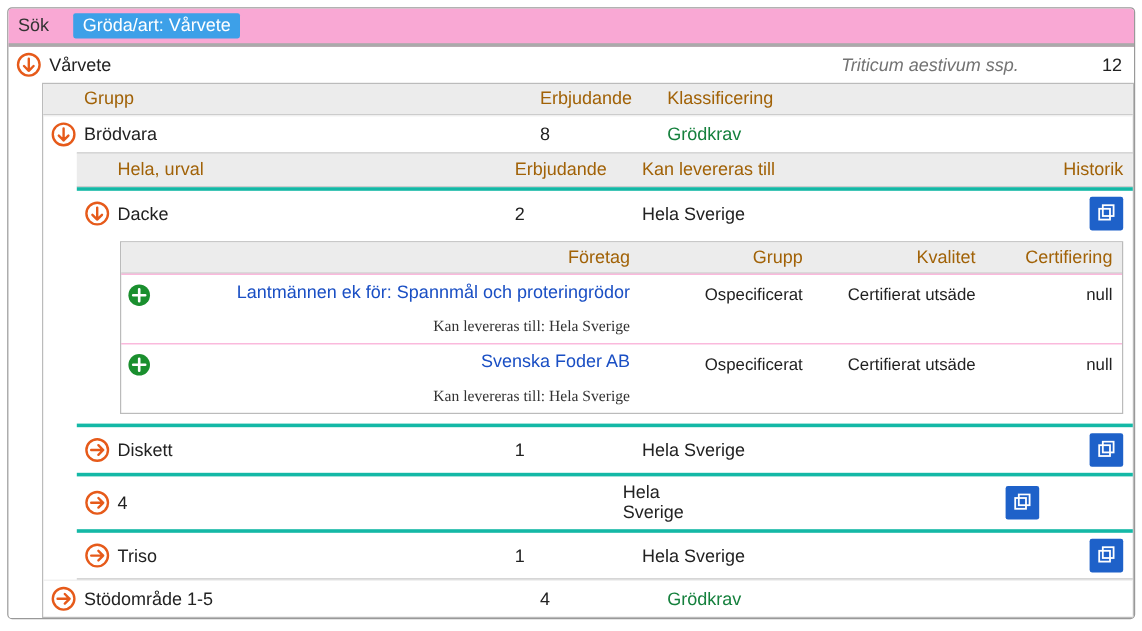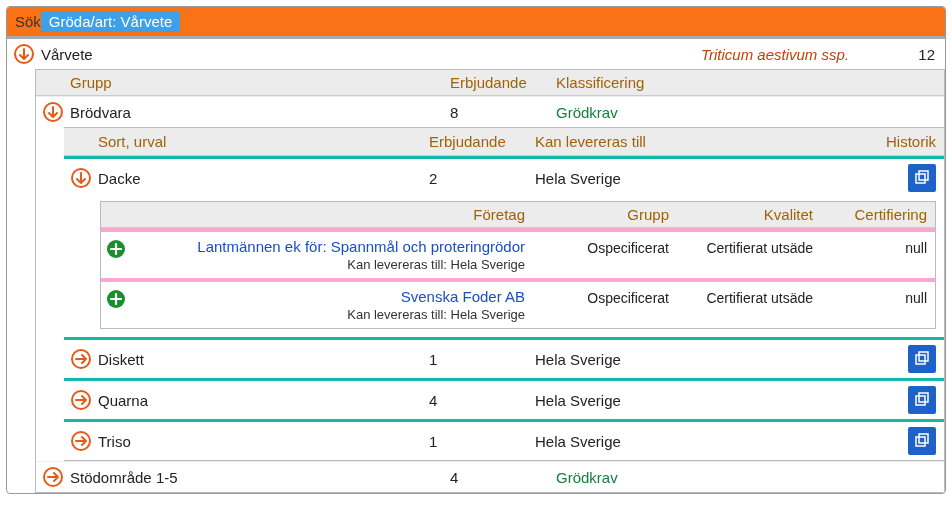--- a/index.html
+++ b/index.html
@@ -13,24 +13,24 @@
   }
   .frame {
     border: 1px solid #999;
     border-radius: 4px;
     width: 940px;
     overflow: hidden;
   }
   .searchbar {
     display: flex;
     align-items: center;
-    gap: 0;
+    gap: 20px;
     padding: 4px 8px;
     border-bottom: 3px solid #aaa;
-    background: #f97316;
+    background: #f9a8d4;
     text-align: right;
   }
   .searchbar .label {
     color: #333;
   }
   .chip {
     background: #3da0e8;
     color: #fff;
     padding: 2px 8px;
     border-radius: 2px;
@@ -41,21 +41,21 @@
   }
   .row {
     display: grid;
     align-items: center;
     padding: 4px 10px 4px 6px;
   }
   
   .lvl0-row {
     grid-template-columns: 28px 1fr 200px 60px;
   }
-  .scientific { font-style: italic; color: #c2410c; text-align: center; }
+  .scientific { font-style: italic; color: #737373; text-align: center; }
   .count-right { text-align: right; }
   
   .lvl1-area { margin-left: 28px; border: 1px solid #bbb; border-top: 1px solid #bbb;}
   .lvl1-header, .lvl1-row {
     display: grid;
     grid-template-columns: 28px 1fr 90px 16px 1fr;
     align-items: center;
     padding: 4px 8px 4px 6px;
   }
   .lvl1-header { background: #ececec; border-bottom: 1px solid #ccc;}
@@ -89,23 +89,23 @@
   .lvl3-area { margin: 4px 8px 8px 36px; border: 1px solid #bbb; }
   .lvl3-header, .lvl3-row {
     display: grid;
     grid-template-columns: 28px 1fr 140px 140px 110px;
     align-items: flex-start;
     padding: 4px 8px 4px 4px;
     column-gap: 4px;
     text-align: right;
   }
   .lvl3-header { background: #ececec; border-bottom: 1px solid #ccc; }
-  .lvl3-row { border-top: 4px solid #f9a8d4; padding-top:6px; padding-bottom:6px;}
+  .lvl3-row { border-top: 1px solid #f9a8d4; padding-top:6px; padding-bottom:6px;}
   .company-cell .name { color: #1a4fc4; cursor: pointer; }
-  .company-cell .sub { font-size: 13px; color: #333; margin-left: 12px; margin-top: 2px;}
+  .company-cell .sub { font-size: 13px; color: #333; margin-left: 12px; margin-top: 12px; font-family: Liberation Serif, serif;}
   .small { font-size: 14px; }
   .cell-inner { padding-top: 2px; }
   
   .circ-icon {
     width: 22px; height: 22px;
     display: inline-flex;
     align-items: center;
     justify-content: center;
   }
   .circ-icon svg { display:block; }
@@ -152,21 +152,21 @@
         </span>
         <span>Brödvara</span>
         <span class="num-right">8</span>
         <span></span>
         <span class="link">Grödkrav</span>
       </div>
 
       <div class="lvl2-area" style="border-left:none;border-right:none;">
         <div class="lvl2-header">
           <span></span>
-          <span class="hdr">Sort, urval</span>
+          <span class="hdr">Hela, urval</span>
           <span class="hdr num-right">Erbjudande</span>
           <span></span>
           <span class="hdr">Kan levereras till</span>
           <span class="hdr hist-col">Historik</span>
         </div>
 
         <div class="lvl2-row">
           <span class="circ-icon">
             <svg width="22" height="22" viewBox="0 0 22 22">
               <circle cx="11" cy="11" r="9" fill="none" stroke="#e65a1a" stroke-width="2"></circle>
@@ -248,21 +248,20 @@
               </span></span>
         </div>
 
         <div class="lvl2-row">
           <span class="circ-icon">
             <svg width="22" height="22" viewBox="0 0 22 22">
                 <circle cx="11" cy="11" r="9" fill="none" stroke="#e65a1a" stroke-width="2"></circle>
                 <path d="M6 11 h10 M16 11 l-4 -4 M16 11 l-4 4" fill="none" stroke="#e65a1a" stroke-width="2" stroke-linecap="round"></path>
               </svg>
           </span>
-          <span>Quarna</span>
           <span class="num-right">4</span>
           <span></span>
           <span>Hela Sverige</span>
           <span class="hist-col"><span class="blue-btn">
                 <svg width="16" height="16" viewBox="0 0 16 16">
                   <rect x="2" y="4" width="9" height="9" fill="none" stroke="#fff" stroke-width="1.5"></rect>
                   <rect x="5" y="1" width="9" height="9" fill="none" stroke="#fff" stroke-width="1.5"></rect>
                 </svg>
               </span></span>
         </div>

